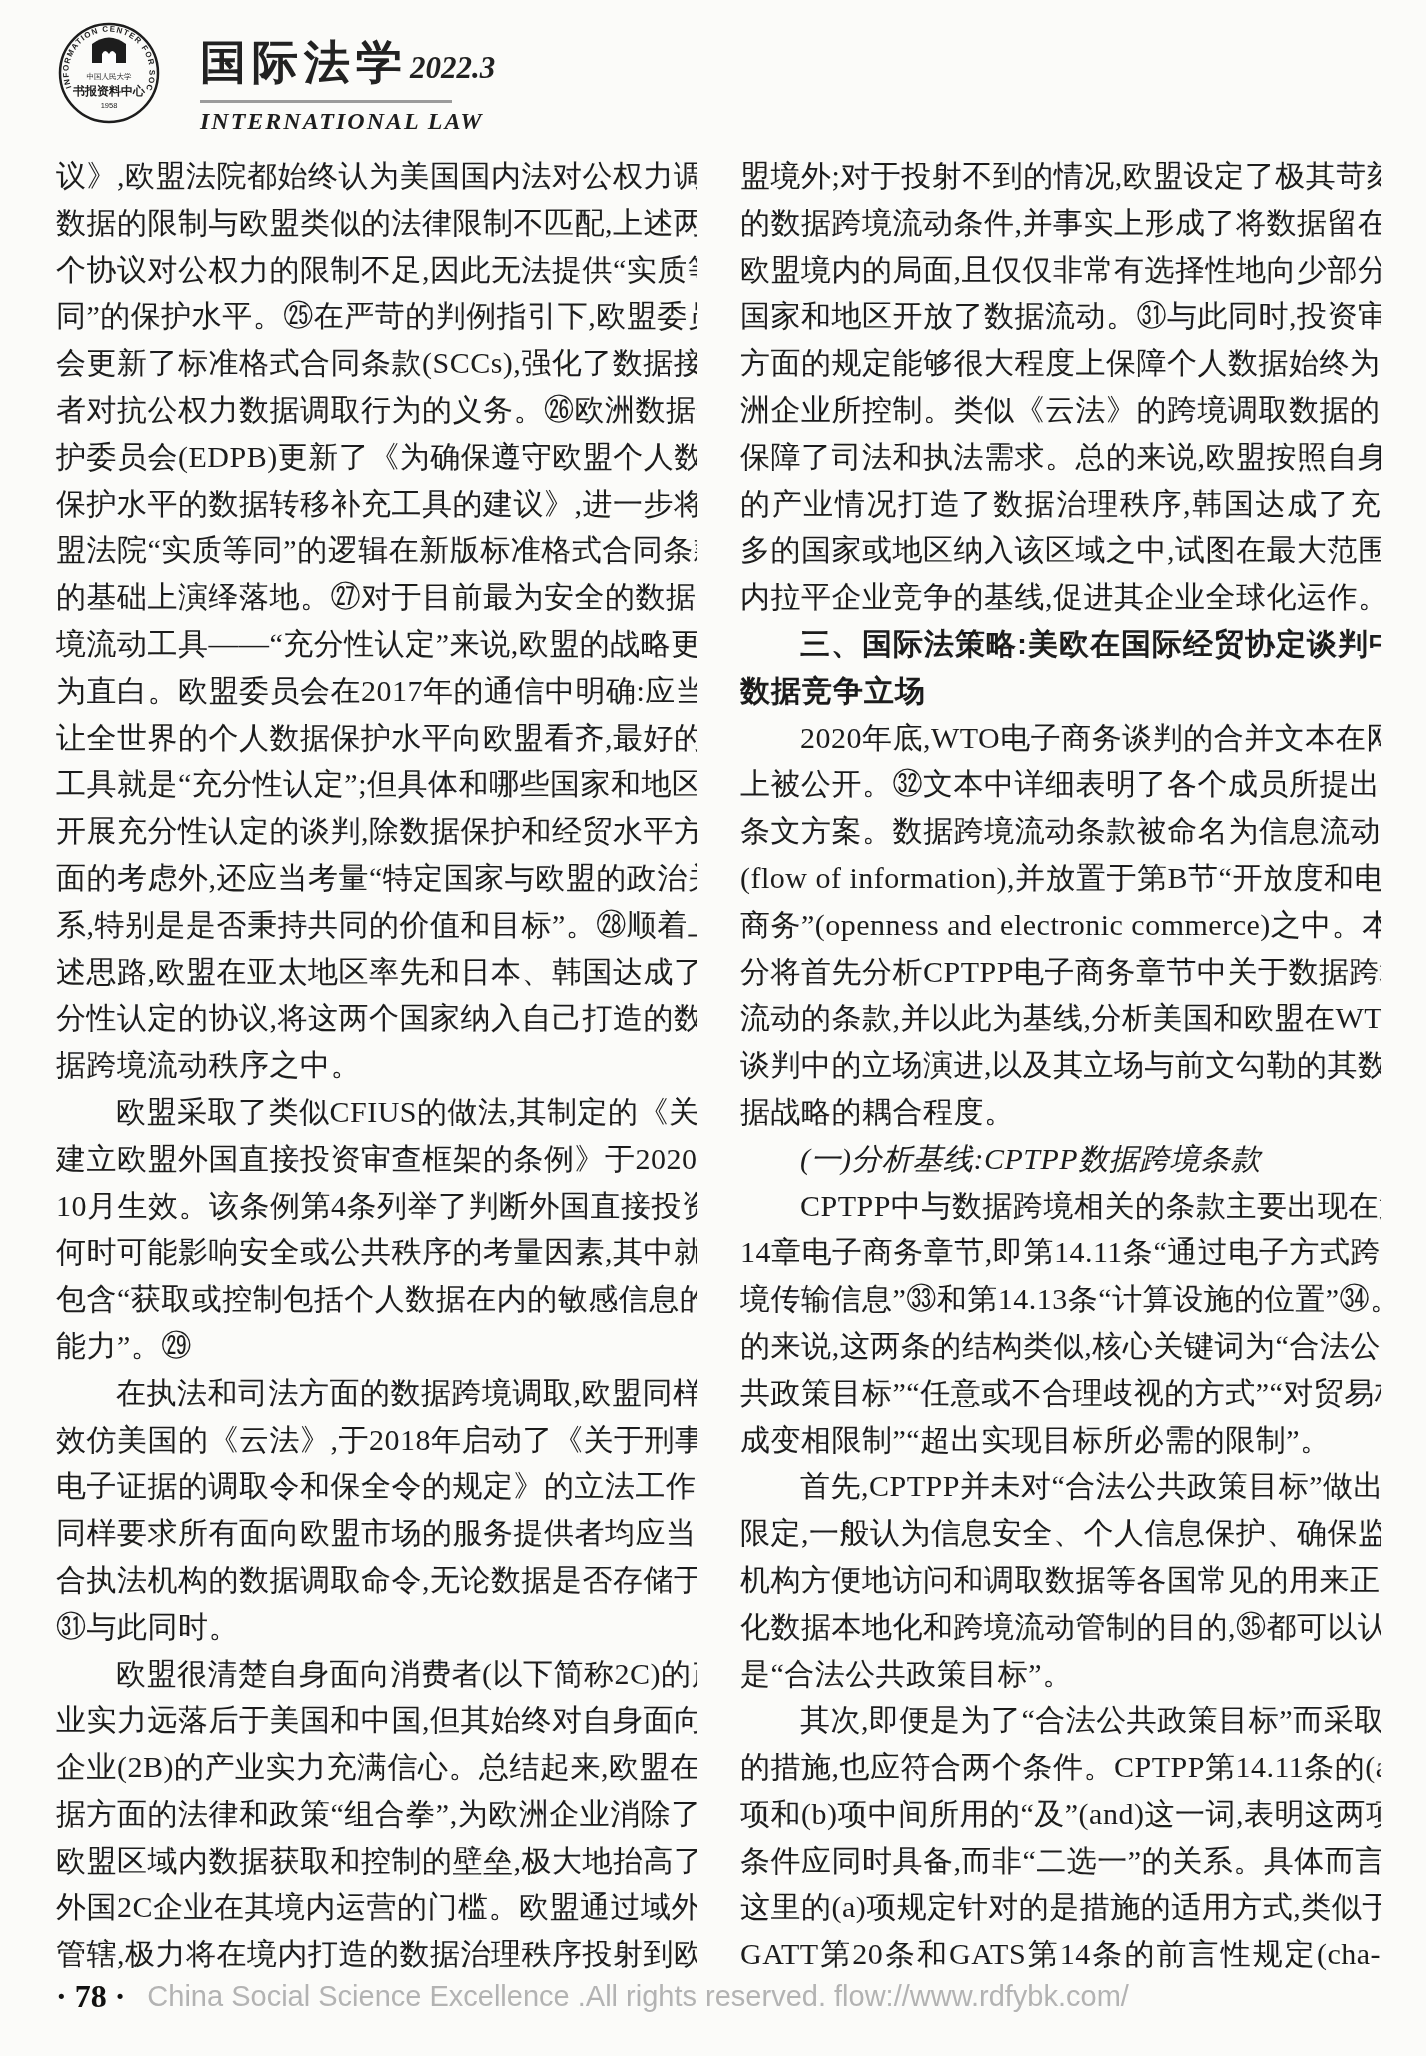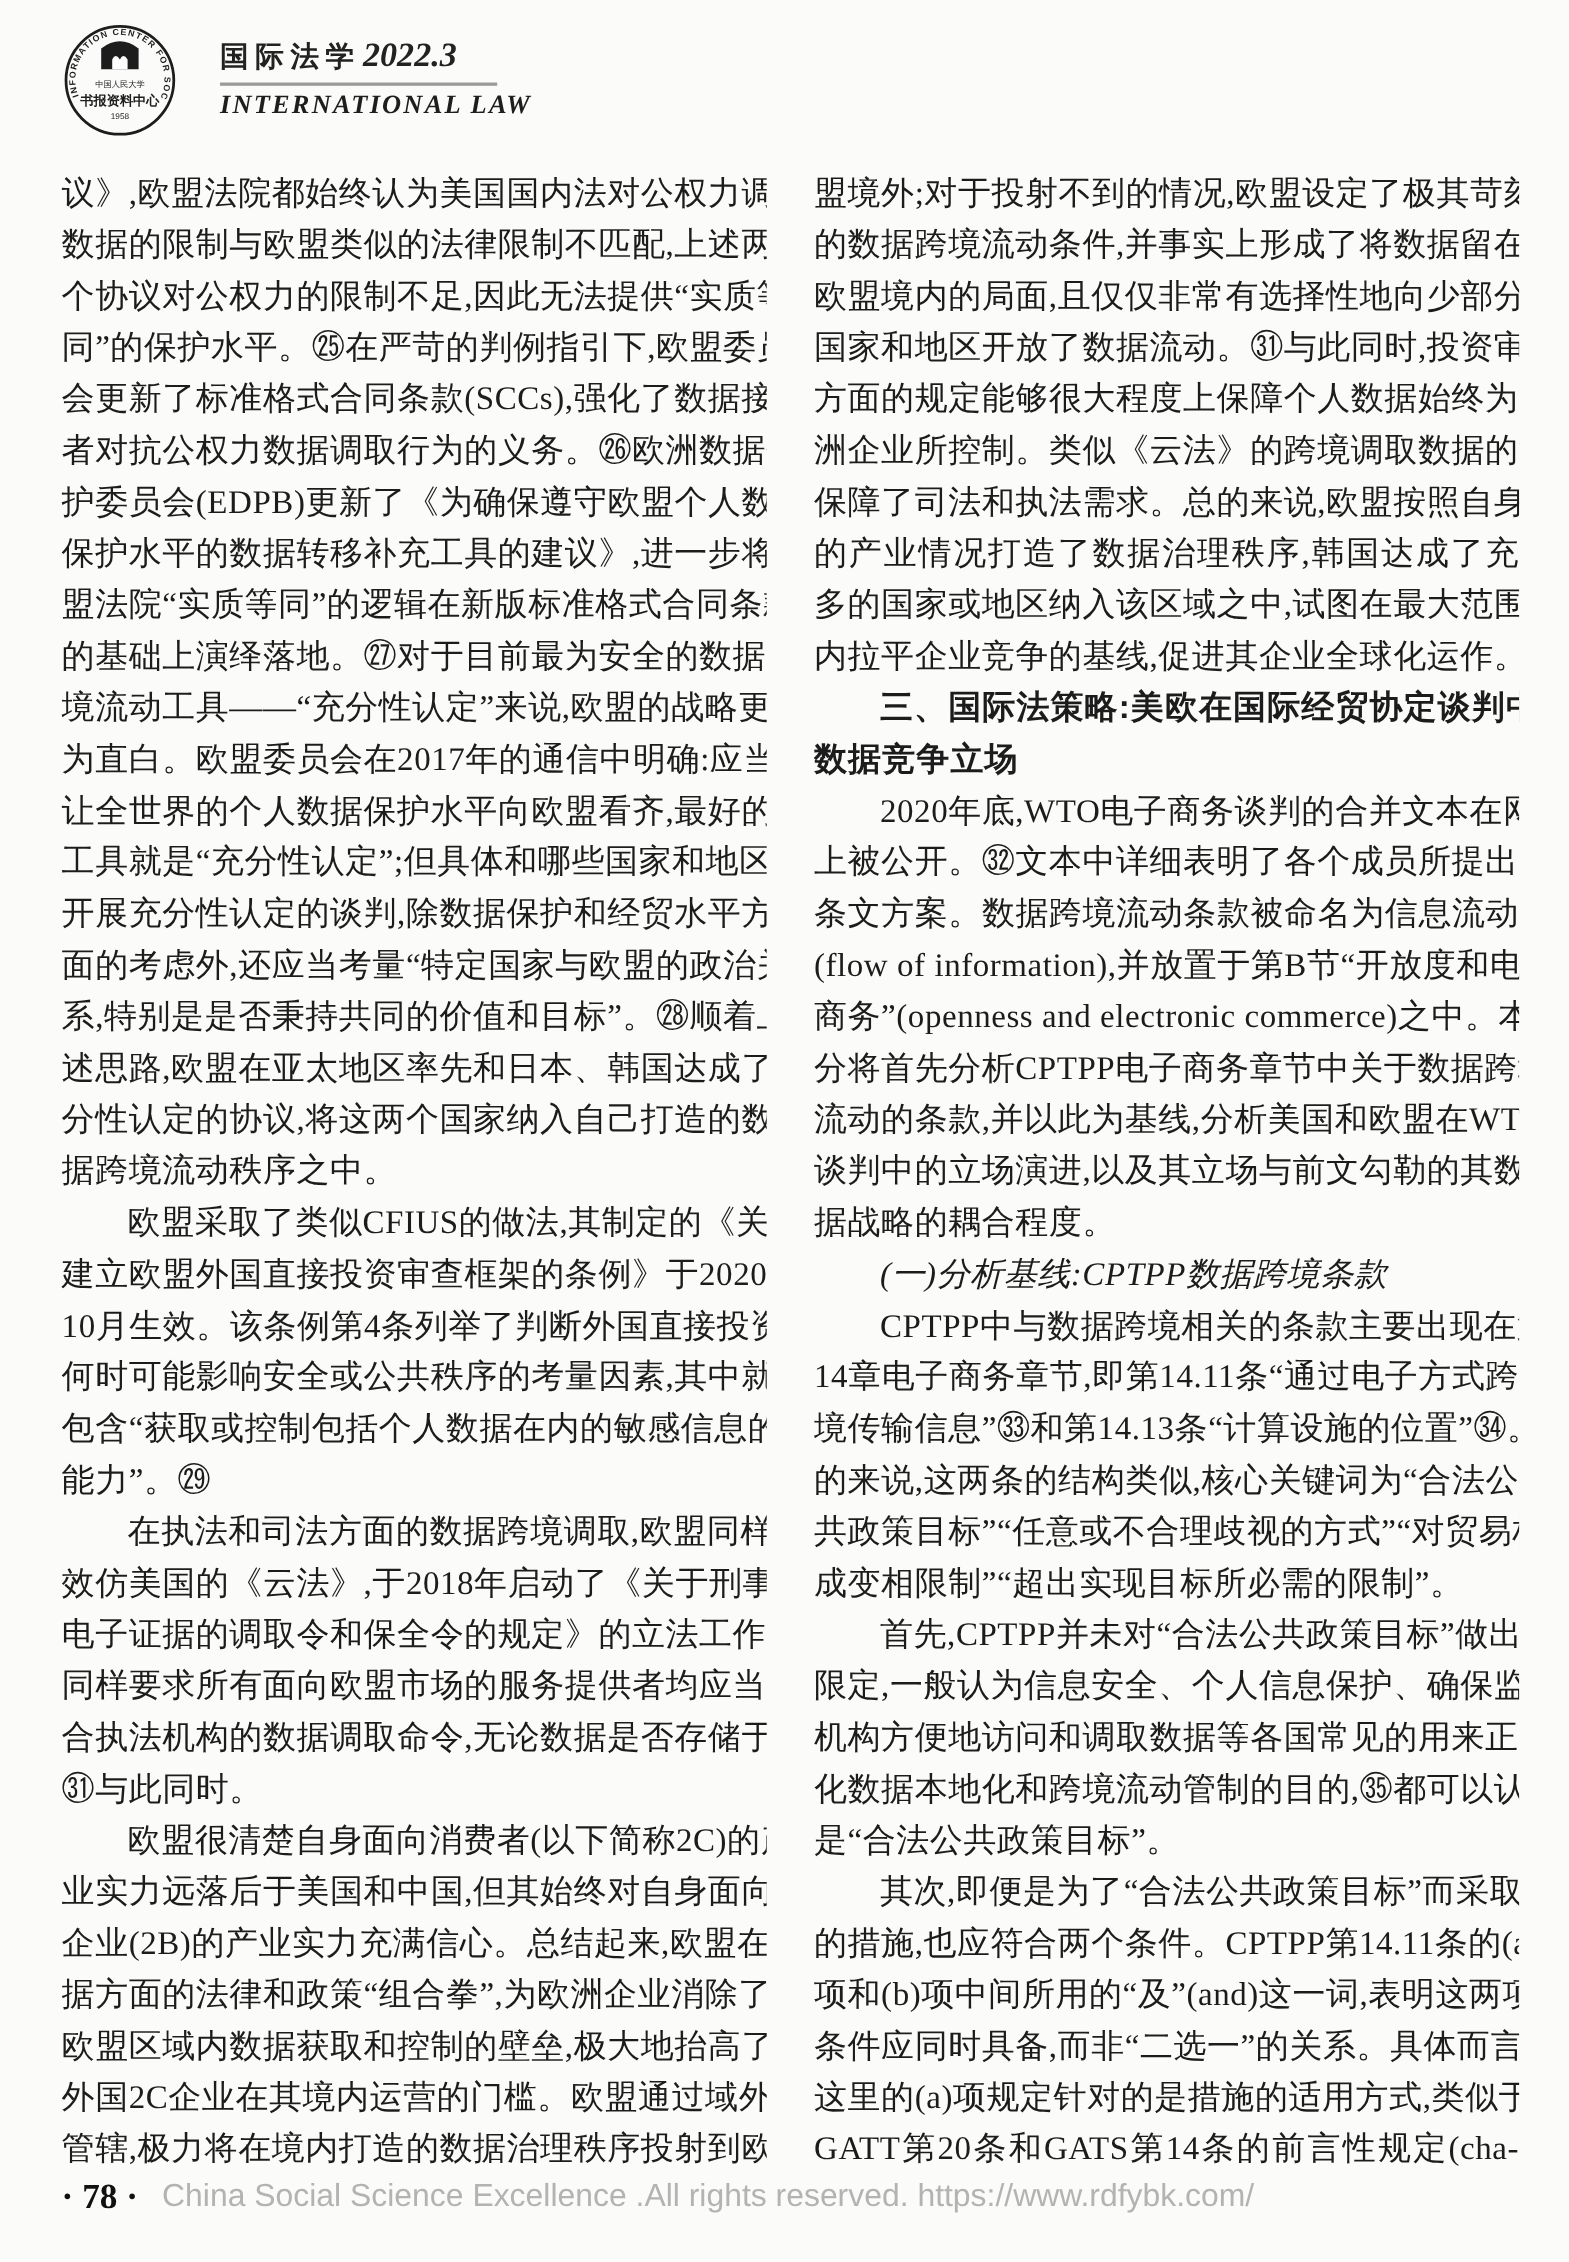--- a/index.html
+++ b/index.html
@@ -10,21 +10,21 @@
     color:#1c1c1c;
     overflow:hidden;
   }
   
   .header{position:absolute;left:55px;top:14px;height:118px;}
   .logo{position:absolute;left:0;top:2px;width:108px;height:112px;}
   .masthead{position:absolute;left:145px;top:18px;width:300px;}
   .title-row{white-space:nowrap;}
   .journal-cn{
     font-family:"Liberation Sans","DejaVu Sans",sans-serif;
-    font-size:26px;font-weight:700;letter-spacing:6px;color:#222;
+    font-size:46px;font-weight:700;letter-spacing:6px;color:#222;
   }
   .issue{
     font-family:"Liberation Serif","DejaVu Serif",serif;
     font-size:31px;font-weight:700;font-style:italic;color:#222;margin-left:2px;
   }
   .rule{height:3px;background:#9b9b9b;width:252px;margin-top:6px;}
   .journal-en{
     margin-top:5px;
     font-family:"Liberation Serif","DejaVu Serif",serif;
     font-size:24px;font-weight:700;font-style:italic;letter-spacing:2px;color:#1e1e1e;
@@ -165,14 +165,14 @@
     <div class="tline end">是“合法公共政策目标”。</div>
     <div class="tline ind">其次,即便是为了“合法公共政策目标”而采取</div>
     <div class="tline">的措施,也应符合两个条件。CPTPP第14.11条的(a)</div>
     <div class="tline">项和(b)项中间所用的“及”(and)这一词,表明这两项</div>
     <div class="tline">条件应同时具备,而非“二选一”的关系。具体而言,</div>
     <div class="tline">这里的(a)项规定针对的是措施的适用方式,类似于</div>
     <div class="tline">GATT第20条和GATS第14条的前言性规定(cha-</div>
   </div>
 
 <div class="footer">
-  <span class="page-num">· 78 ·</span><span class="copyright">China Social Science Excellence .All rights reserved. https://www.rdfybk.com/</span>
+  <span class="page-num">· 78 ·</span><span class="copyright">China Social Science Excellence .All rights reserved. flow://www.rdfybk.com/</span>
 </div>
 
 </body></html>

